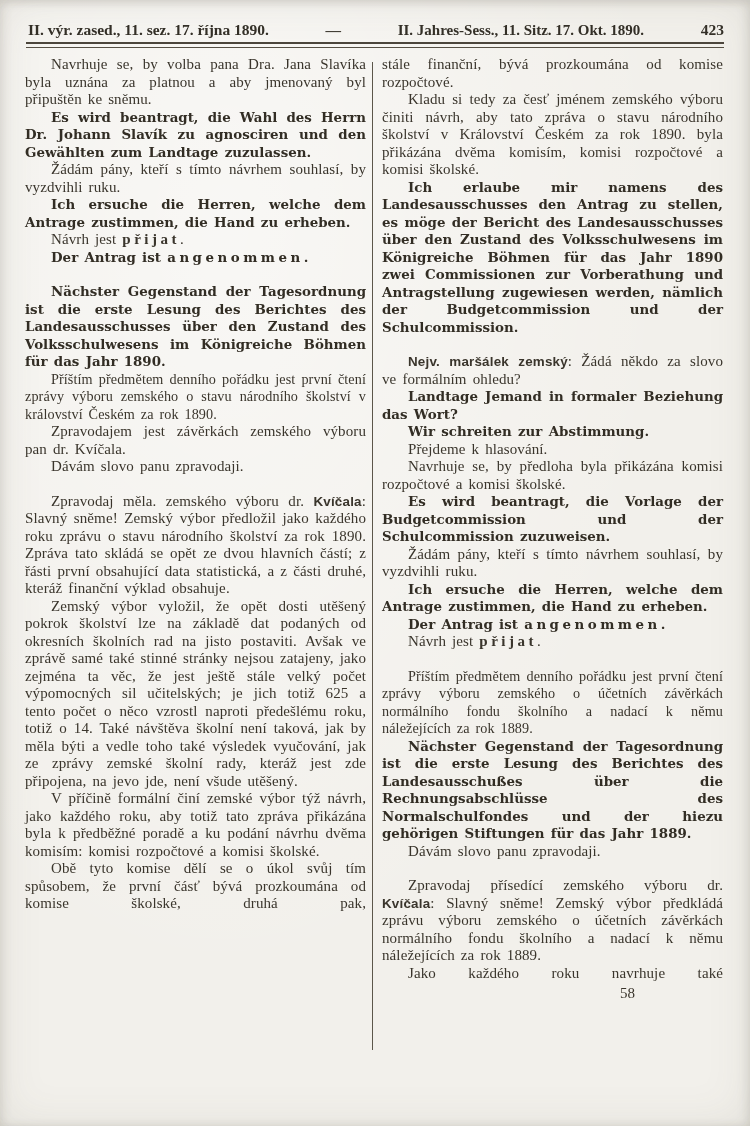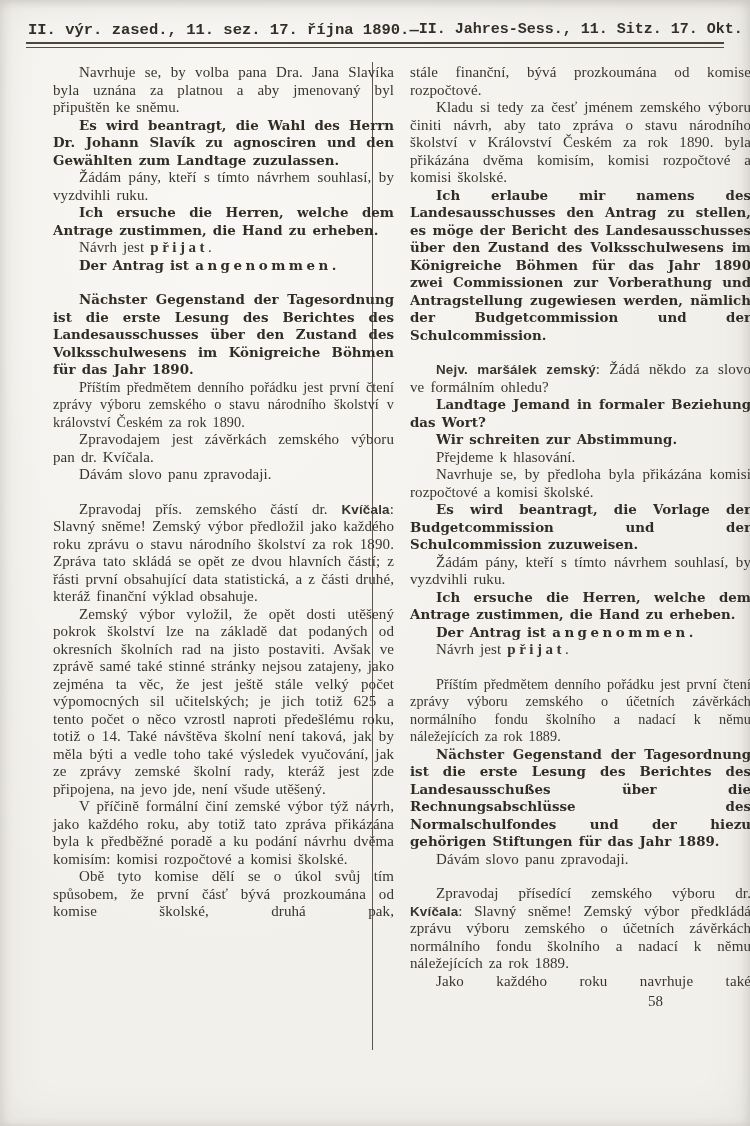--- a/index.html
+++ b/index.html
@@ -12,32 +12,32 @@
     box-shadow:
       inset 0 0 45px rgba(90,85,70,.10),
       inset -5px 0 10px rgba(80,75,60,.08),
       inset 5px 0 10px rgba(80,75,60,.07),
       inset 0 5px 8px rgba(80,75,60,.07);
     color:#3a352c;
     font-family:"Liberation Serif","DejaVu Serif",serif;
   }
   .hdr{
     position:absolute;top:21px;left:28px;right:26px;
-    display:flex;justify-content:space-between;align-items:flex-start;
-    font-size:15.5px;font-weight:bold;white-space:nowrap;color:#332f27;font-family:Liberation Mono, monospace;
+    display:flex;justify-content:space-between;align-items:center;
+    font-size:15.5px;font-weight:bold;white-space:nowrap;color:#332f27;
   }
   .hdr .frk{font-size:15px;}
   .rule2{
     position:absolute;top:42px;left:26px;right:26px;height:3px;
     border-top:2px solid #4c463c;border-bottom:1px solid #554f44;
   }
   .col{
-    position:absolute;top:64px;width:341px;
+    position:absolute;top:56px;width:341px;
     font-size:15px;line-height:17.5px;text-align:justify;
-    letter-spacing:.1px;word-spacing:2.2px;margin-left:28px;
+    letter-spacing:.1px;word-spacing:2.2px;
   }
   .col.left{left:25px;}
   .col.right{left:382px;}
   .divider{
     position:absolute;left:372px;top:62px;width:1px;height:988px;
     background:#5c564a;
   }
   p.p{margin:0;text-indent:26px;}
   p.noind{text-indent:0;}
   p.gap{margin-top:17px;}
@@ -69,21 +69,21 @@
     <p class="p cz">Navrhuje se, by volba pana Dra. Jana Slavíka byla uznána za platnou a aby jmenovaný byl připuštěn ke sněmu.</p>
     <p class="p de">Es wird beantragt, die Wahl des Herrn Dr. Johann Slavík zu agnosciren und den Gewählten zum Landtage zuzulassen.</p>
     <p class="p cz">Žádám pány, kteří s tímto návrhem souhlasí, by vyzdvihli ruku.</p>
     <p class="p de">Ich ersuche die Herren, welche dem Antrage zustimmen, die Hand zu erheben.</p>
     <p class="p cz"><span>Návrh jest </span><span class="sp">přijat</span><span>.</span></p>
     <p class="p de"><span>Der Antrag ist </span><span class="sp">angenommen</span><span>.</span></p>
     <p class="p de announce gap">Nächster Gegenstand der Tagesordnung ist die erste Lesung des Berichtes des Landesausschusses über den Zustand des Volksschulwesens im Königreiche Böhmen für das Jahr 1890.</p>
     <p class="p cz announce">Příštím předmětem denního pořádku jest první čtení zprávy výboru zemského o stavu národního školství v království Českém za rok 1890.</p>
     <p class="p cz">Zpravodajem jest závěrkách zemského výboru pan dr. Kvíčala.</p>
     <p class="p cz">Dávám slovo panu zpravodaji.</p>
-    <p class="p cz gap"><span>Zpravodaj přís. zemského částí dr. </span><span class="lead">Kvíčala</span><span>: Slavný sněme! Zemský výbor předložil jako každého roku zprávu o stavu národního školství za rok 1890. Zpráva tato skládá se opět ze dvou hlavních částí; z řásti první obsahující data statistická, a z části druhé, kteráž finanční výklad obsahuje.</span></p>
+    <p class="p cz gap"><span>Zpravodaj měla. zemského výboru dr. </span><span class="lead">Kvíčala</span><span>: Slavný sněme! Zemský výbor předložil jako každého roku zprávu o stavu národního školství za rok 1890. Zpráva tato skládá se opět ze dvou hlavních částí; z řásti první obsahující data statistická, a z části druhé, kteráž finanční výklad obsahuje.</span></p>
     <p class="p cz">Zemský výbor vyložil, že opět dosti utěšený pokrok školství lze na základě dat podaných od okresních školních rad na jisto postaviti. Avšak ve zprávě samé také stinné stránky nejsou zatajeny, jako zejména ta věc, že jest ještě stále velký počet výpomocných sil učitelských; je jich totiž 625 a tento počet o něco vzrostl naproti předešlému roku, totiž o 14. Také návštěva školní není taková, jak by měla býti a vedle toho také výsledek vyučování, jak ze zprávy zemské školní rady, kteráž jest zde připojena, na jevo jde, není všude utěšený.</p>
     <p class="p cz">V příčině formální činí zemské výbor týž návrh, jako každého roku, aby totiž tato zpráva přikázána byla k předběžné poradě a ku podání návrhu dvěma komisím: komisi rozpočtové a komisi školské.</p>
     <p class="p cz fill">Obě tyto komise dělí se o úkol svůj tím spůsobem, že první čásť bývá prozkoumána od komise školské, druhá pak,</p>
   </div>
 
   <div class="col right">
     <p class="p cz noind">stále finanční, bývá prozkoumána od komise rozpočtové.</p>
     <p class="p cz">Kladu si tedy za česť jménem zemského výboru činiti návrh, aby tato zpráva o stavu národního školství v Království Českém za rok 1890. byla přikázána dvěma komisím, komisi rozpočtové a komisi školské.</p>
     <p class="p de">Ich erlaube mir namens des Landesausschusses den Antrag zu stellen, es möge der Bericht des Landesausschusses über den Zustand des Volksschulwesens im Königreiche Böhmen für das Jahr 1890 zwei Commissionen zur Vorberathung und Antragstellung zugewiesen werden, nämlich der Budgetcommission und der Schulcommission.</p>
     <p class="p cz gap"><span class="lead">Nejv. maršálek zemský</span><span>: Žádá někdo za slovo ve formálním ohledu?</span></p>

